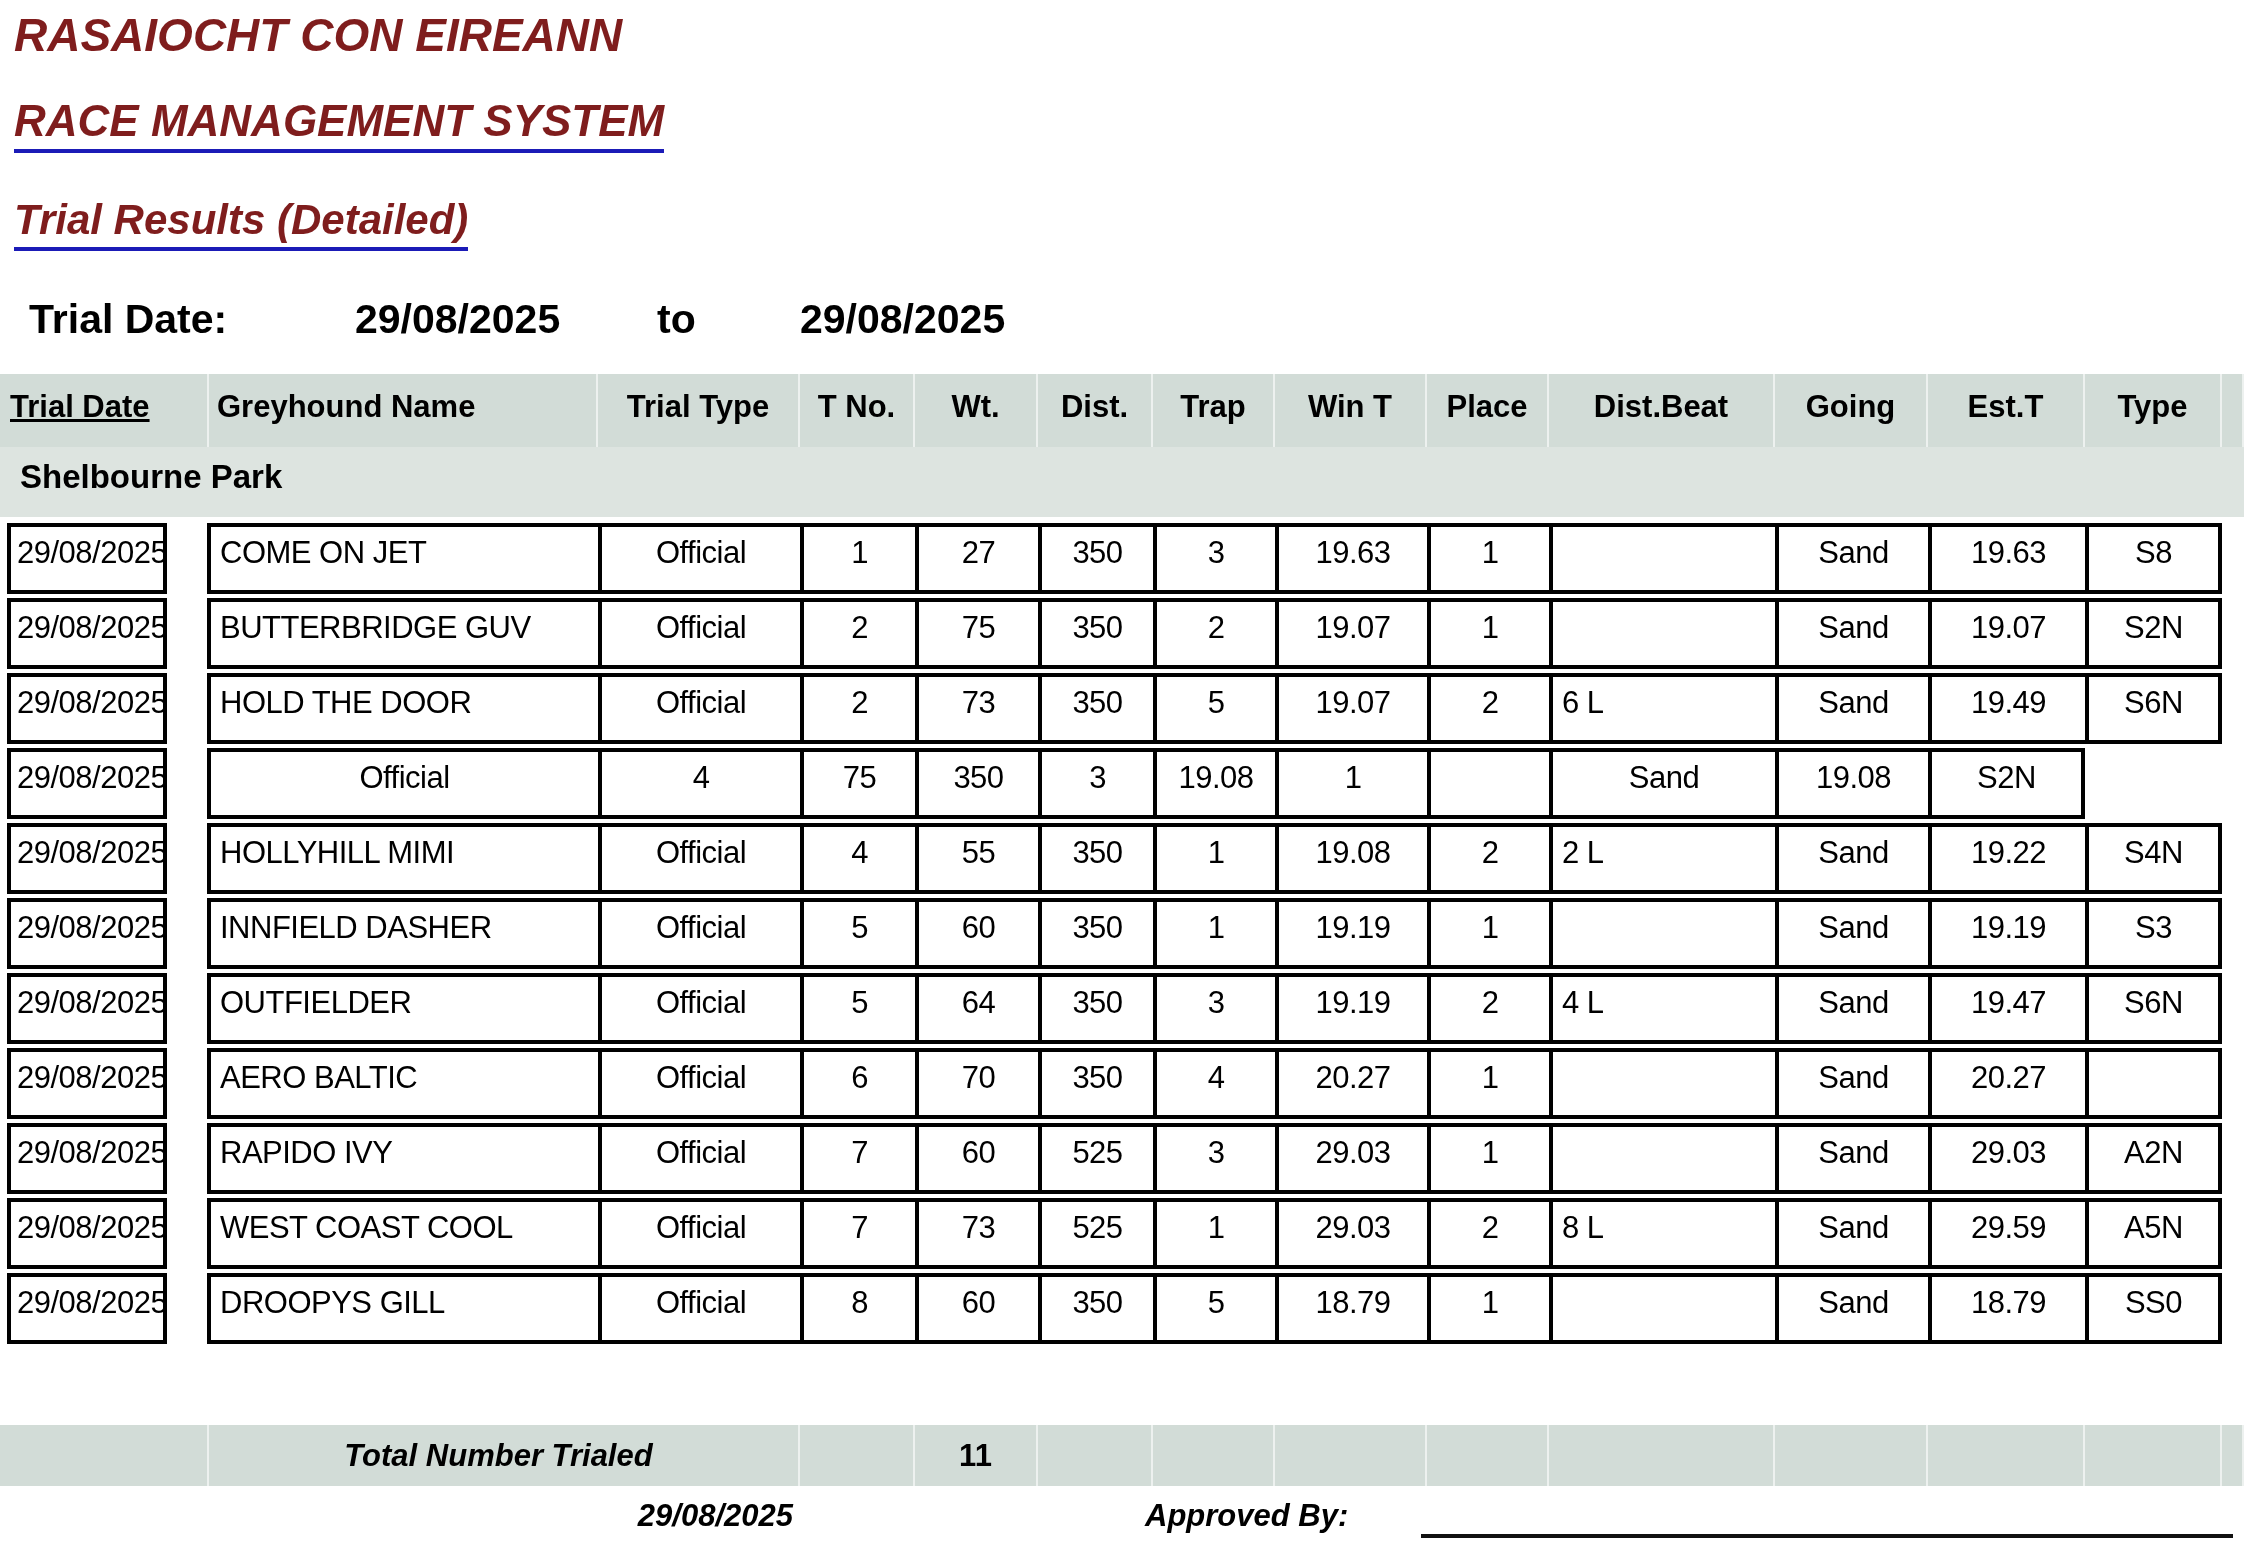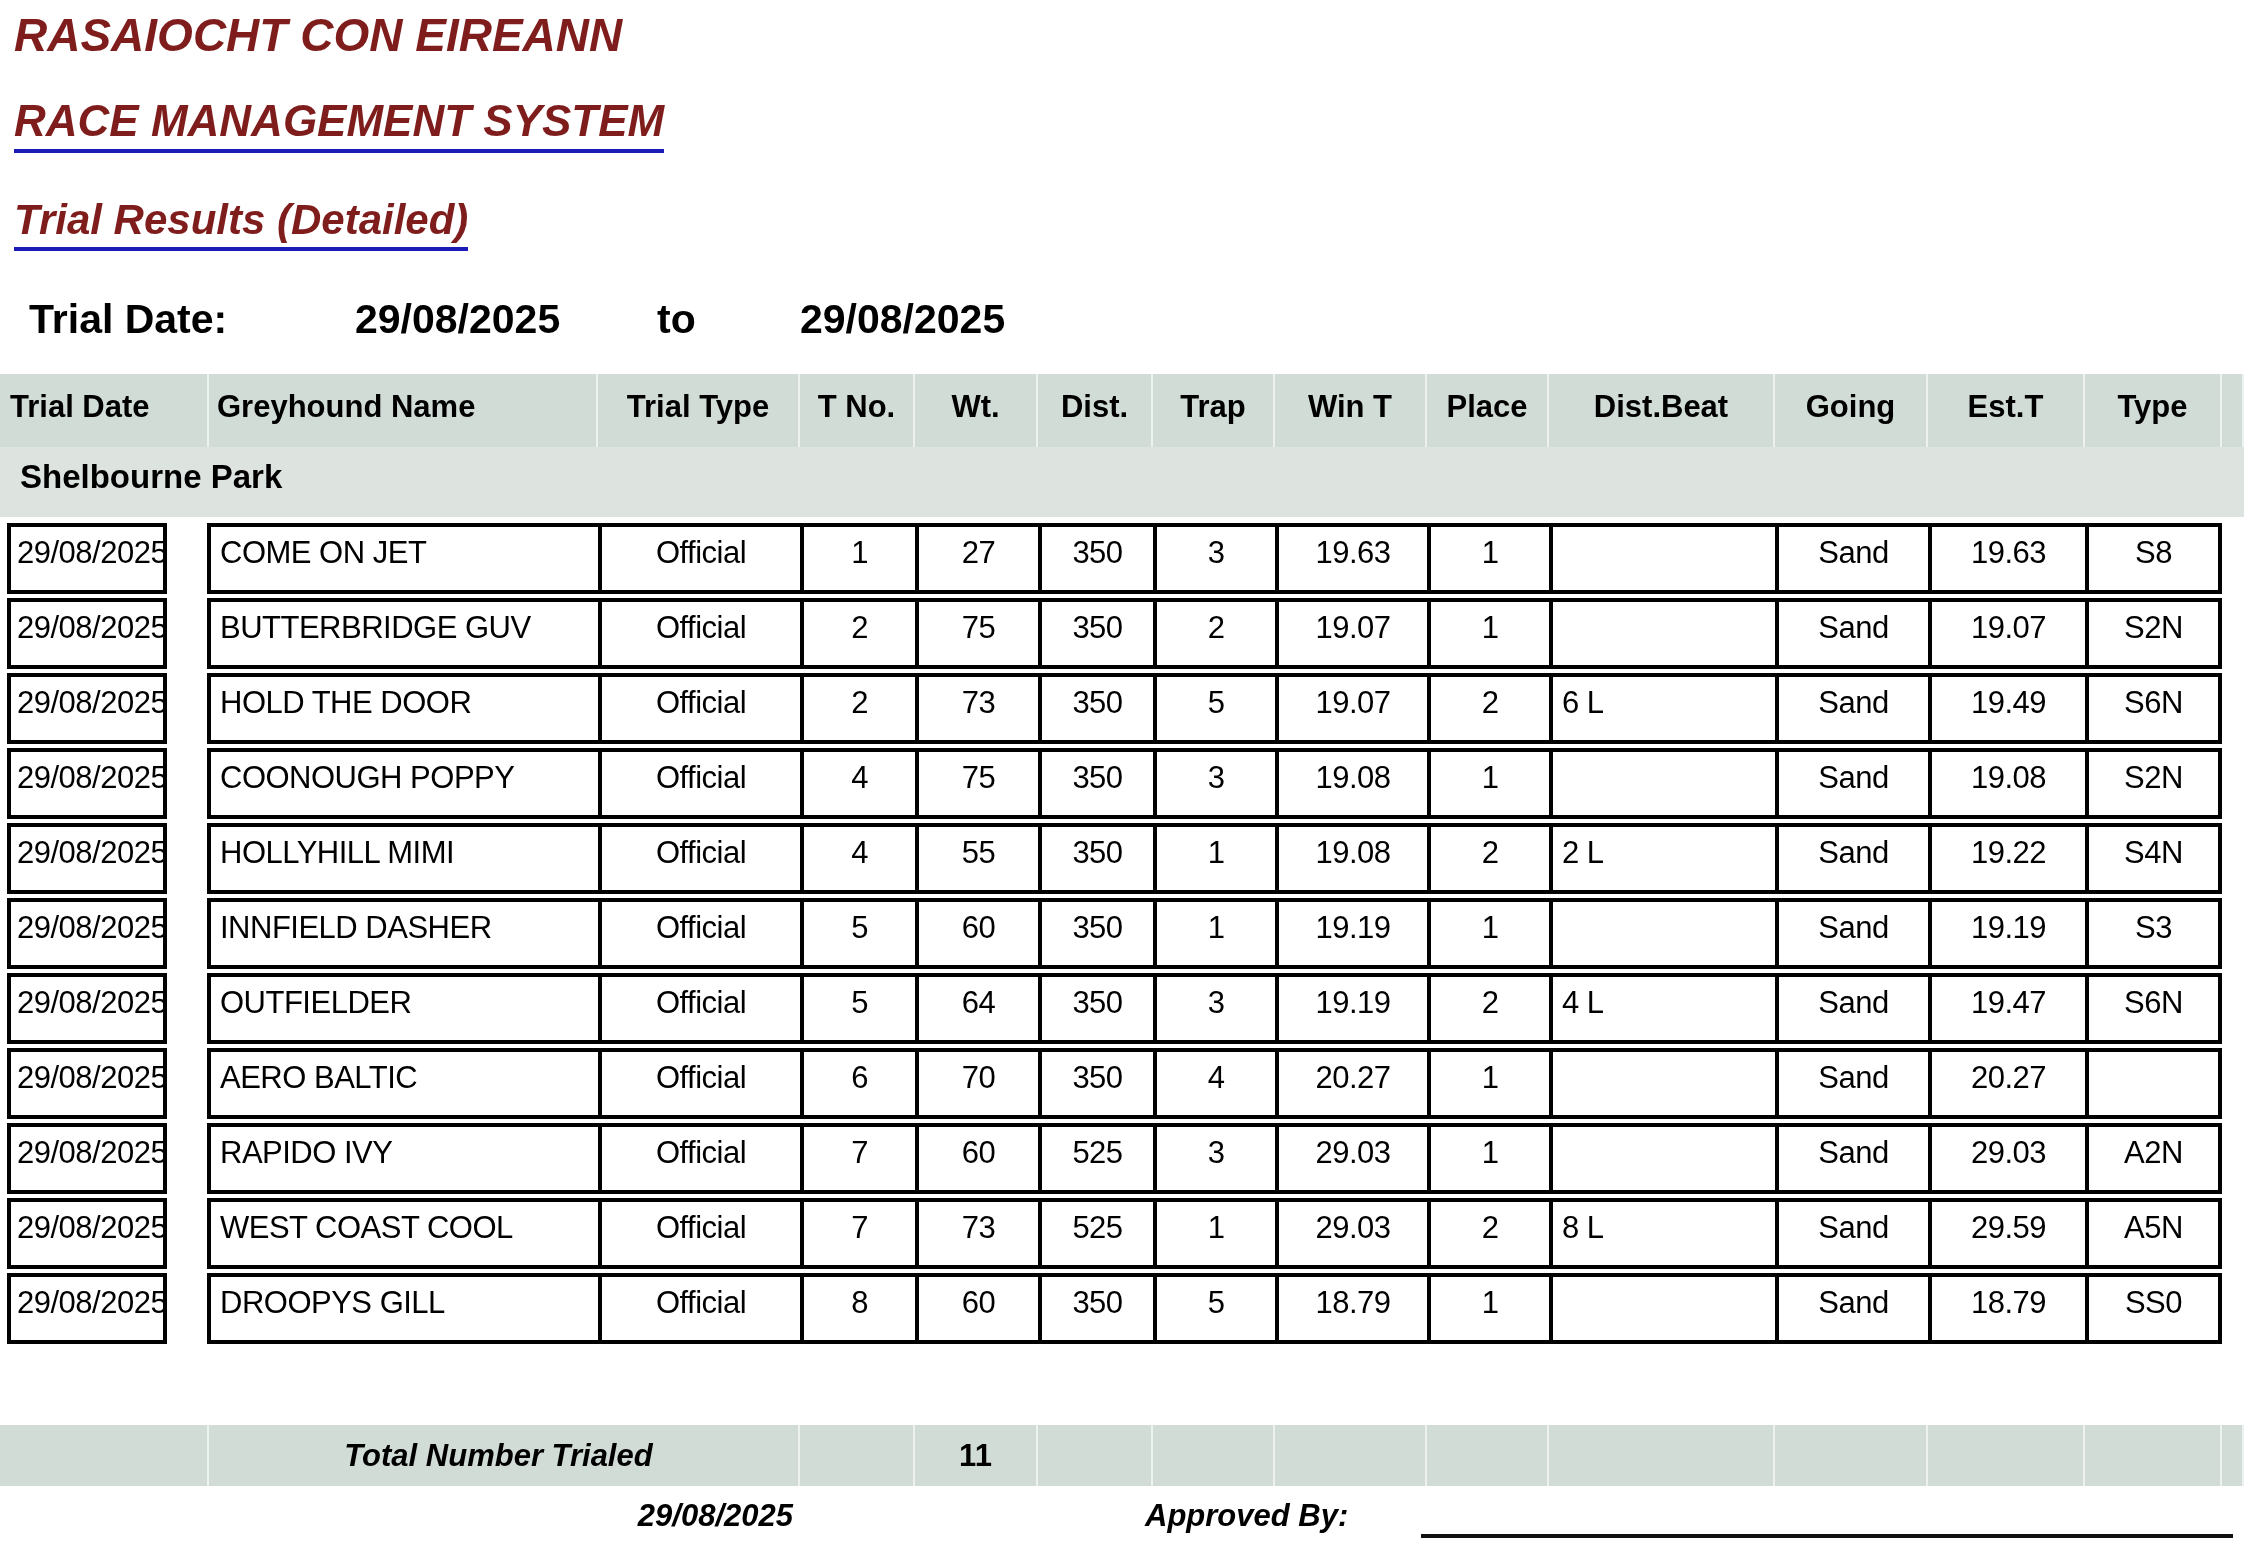--- a/index.html
+++ b/index.html
@@ -20,21 +20,21 @@
   .f-from{left:326px;}
   .f-join{left:628px;}
   .f-to{left:771px;}
   
   .band{position:absolute; left:0; width:2244px; background:#d2dcd7;}
   .thead{top:374px; height:73px; display:grid;
     grid-template-columns:209px 389px 202px 115px 123px 115px 122px 152px 122px 226px 153px 157px 137px 1fr;}
   .thead .hc{border-right:2px solid rgba(255,255,255,.6); font-size:31px; font-weight:bold; padding-top:15px; overflow:hidden; white-space:nowrap;}
   .hc.left{text-align:left;}
   .hc.center{text-align:center;}
-  .hc.pl10{padding-left:10px;}
+  .hc.pl10{padding-left:10px;text-decoration:underline;}
   .hc.pl8{padding-left:8px;}
   .park{top:447px; height:70px; background:#dde4e0; font-size:33px; font-weight:bold; padding-top:11px; padding-left:20px; box-sizing:border-box;}
   
   .rows{position:absolute; left:7px; top:523px;}
   .trow{display:grid; height:71px; margin-bottom:4px; box-sizing:border-box;
     grid-template-columns:160px 40px 391px 202px 115px 123px 115px 122px 152px 122px 226px 153px 157px 137px;}
   .cell{box-sizing:border-box; border-top:4px solid #000; border-bottom:4px solid #000; border-left:4px solid #000;
     font-size:31px; letter-spacing:-0.5px; padding-top:8px; white-space:nowrap; overflow:hidden; background:#fff;}
   .cell.cdate{border-right:4px solid #000; padding-left:6px;}
   .spacer{background:transparent;}
@@ -136,21 +136,20 @@
         <div class="cell ac">19.07</div>
         <div class="cell ac">2</div>
         <div class="cell al">6 L</div>
         <div class="cell ac">Sand</div>
         <div class="cell ac">19.49</div>
         <div class="cell ac cgrade">S6N</div>
       </div>
       <div class="trow">
         <div class="cell cdate al">29/08/2025</div>
         <div class="spacer"></div>
-        <div class="cell al">COONOUGH POPPY</div>
         <div class="cell ac">Official</div>
         <div class="cell ac">4</div>
         <div class="cell ac">75</div>
         <div class="cell ac">350</div>
         <div class="cell ac">3</div>
         <div class="cell ac">19.08</div>
         <div class="cell ac">1</div>
         <div class="cell al"></div>
         <div class="cell ac">Sand</div>
         <div class="cell ac">19.08</div>

